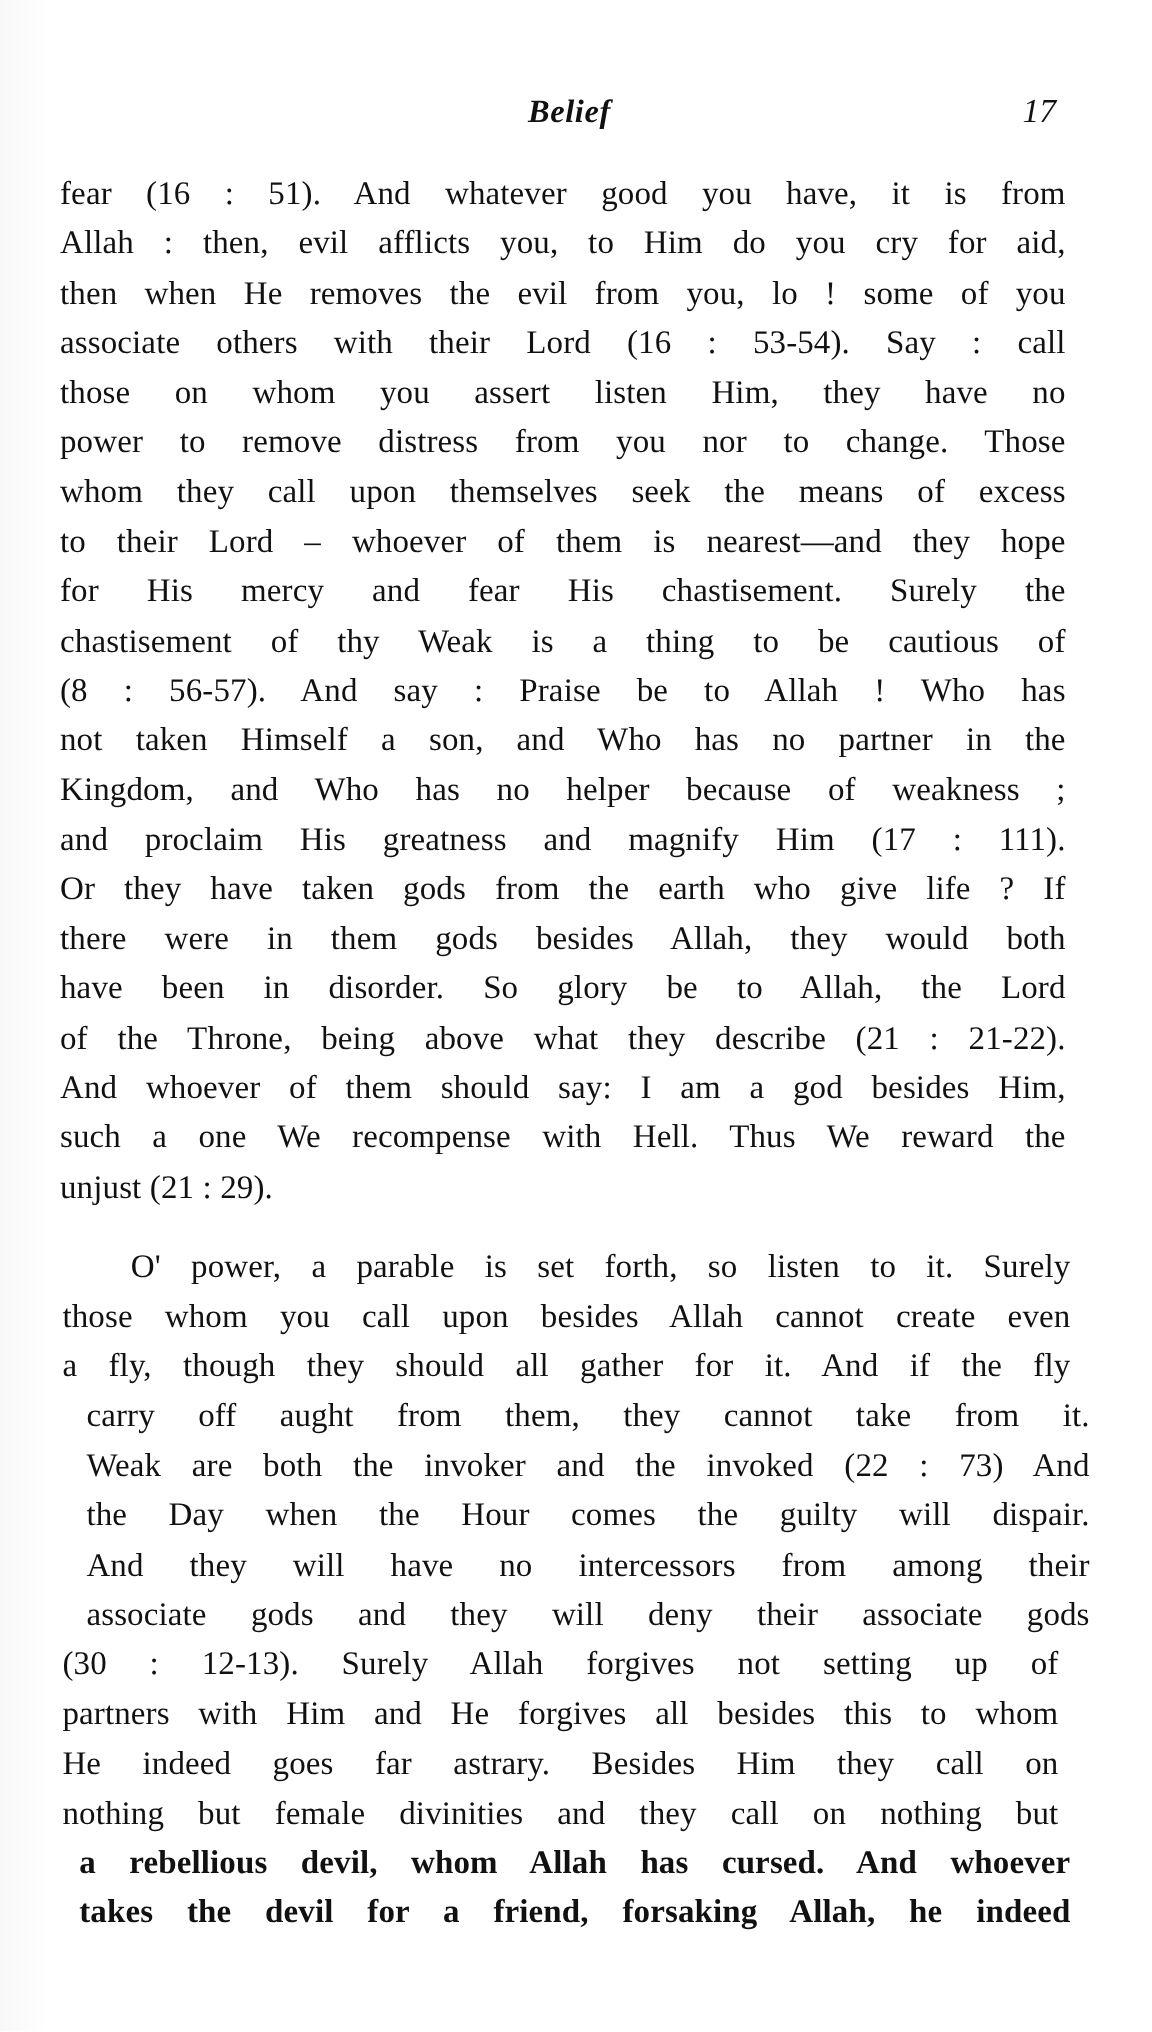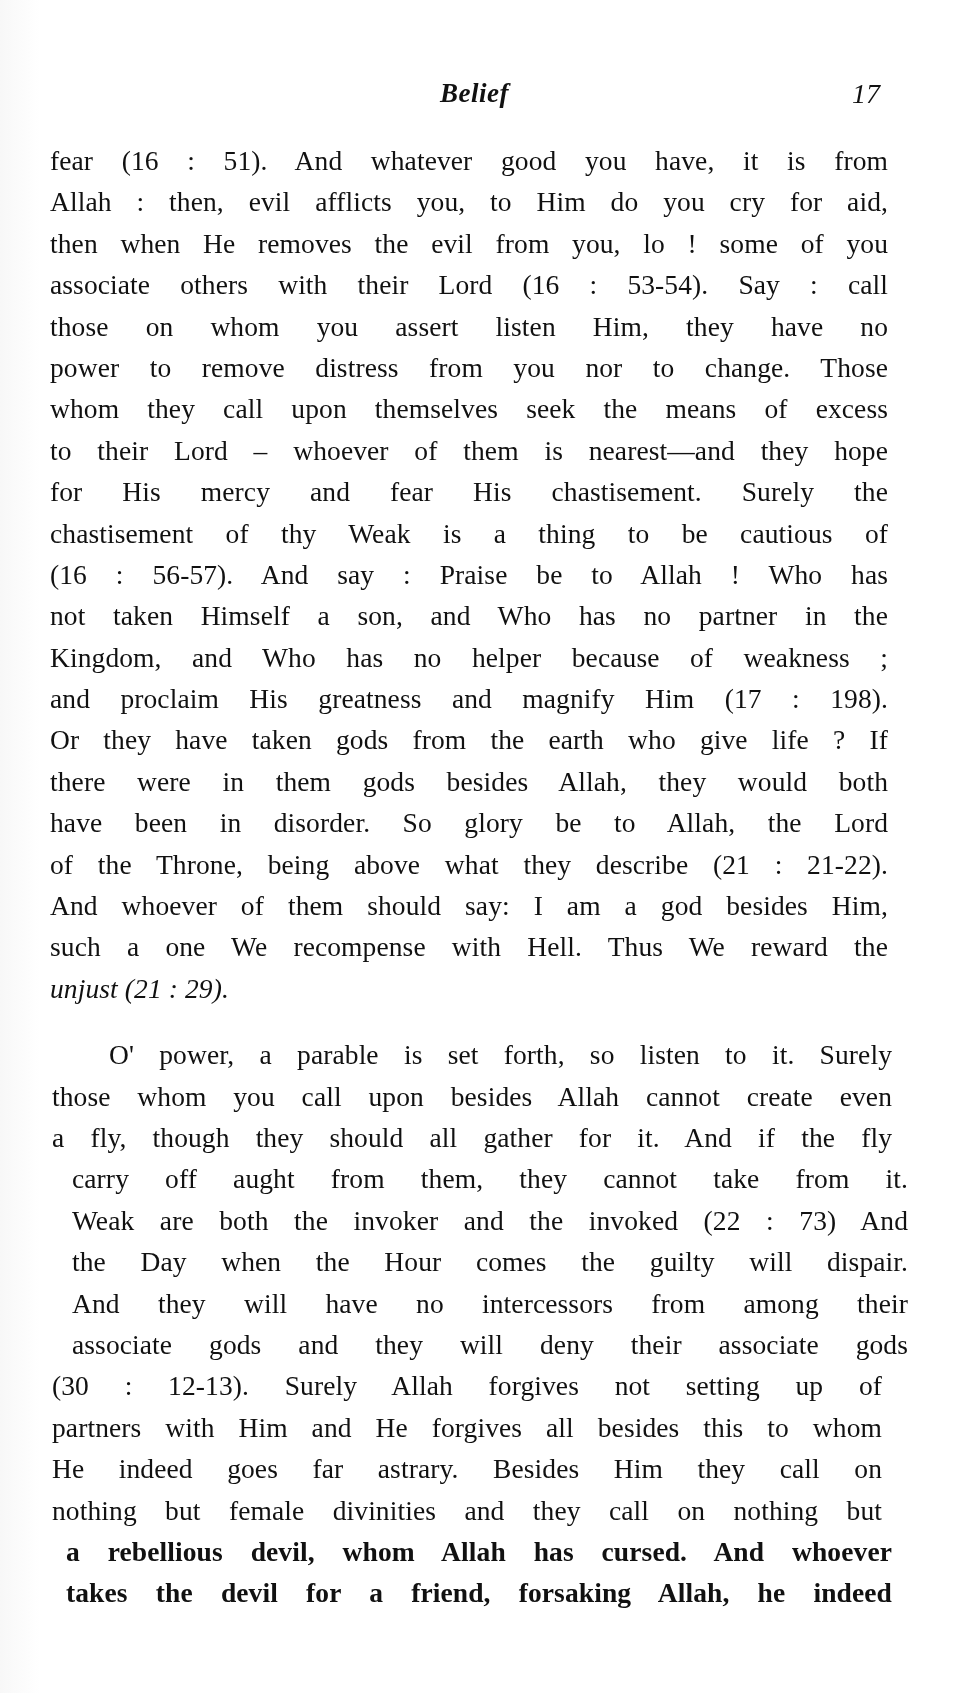--- a/index.html
+++ b/index.html
@@ -64,21 +64,20 @@
   }
   .line {
     display: block;
     text-align: justify;
     text-align-last: justify;
     white-space: nowrap;
     height: 41.4px;
   }
   .line.last {
     text-align-last: left;
-    font-style: italic;
   }
   .para-gap {
     height: 25px;
   }
   .para2 .line { padding-left: 0; }
   .para2 .line.indent { text-indent: 57px; }
   .para2 {
     margin-left: 2px;
     width: 840px;
   }
@@ -102,24 +101,24 @@
       <span class="line">fear (16 : 51).  And whatever good you have, it is from</span>
       <span class="line">Allah :  then, evil afflicts you, to Him do you cry for aid,</span>
       <span class="line">then when He removes the evil from you, lo !  some of you</span>
       <span class="line">associate others with their Lord (16 : 53-54).  Say : call</span>
       <span class="line">those on whom you assert listen Him, they have no</span>
       <span class="line">power to remove distress from you nor to change.  Those</span>
       <span class="line">whom they call upon themselves seek the means of excess</span>
       <span class="line">to their Lord – whoever of them is nearest—and they hope</span>
       <span class="line">for His mercy and fear His chastisement.  Surely the</span>
       <span class="line">chastisement of thy Weak is a thing to be cautious of</span>
-      <span class="line">(16 : 56-57).  And say : Praise be to Allah !  Who has</span>
+      <span class="line">(8 : 56-57).  And say : Praise be to Allah !  Who has</span>
       <span class="line">not taken Himself a son, and Who has no partner in the</span>
       <span class="line">Kingdom, and Who has no helper because of weakness ;</span>
-      <span class="line">and proclaim His greatness and magnify Him (17 : 198).</span>
+      <span class="line">and proclaim His greatness and magnify Him (17 : 111).</span>
       <span class="line">Or they have taken gods from the earth who give life ?  If</span>
       <span class="line">there were in them gods besides Allah, they would both</span>
       <span class="line">have been in disorder.  So glory be to Allah, the Lord</span>
       <span class="line">of the Throne, being above what they describe (21 : 21-22).</span>
       <span class="line">And whoever of them should say: I am a god besides Him,</span>
       <span class="line">such a one We recompense with Hell.  Thus We reward the</span>
       <span class="line last">unjust (21 : 29).</span>
     </div>
 
     <div class="para-gap"></div>

